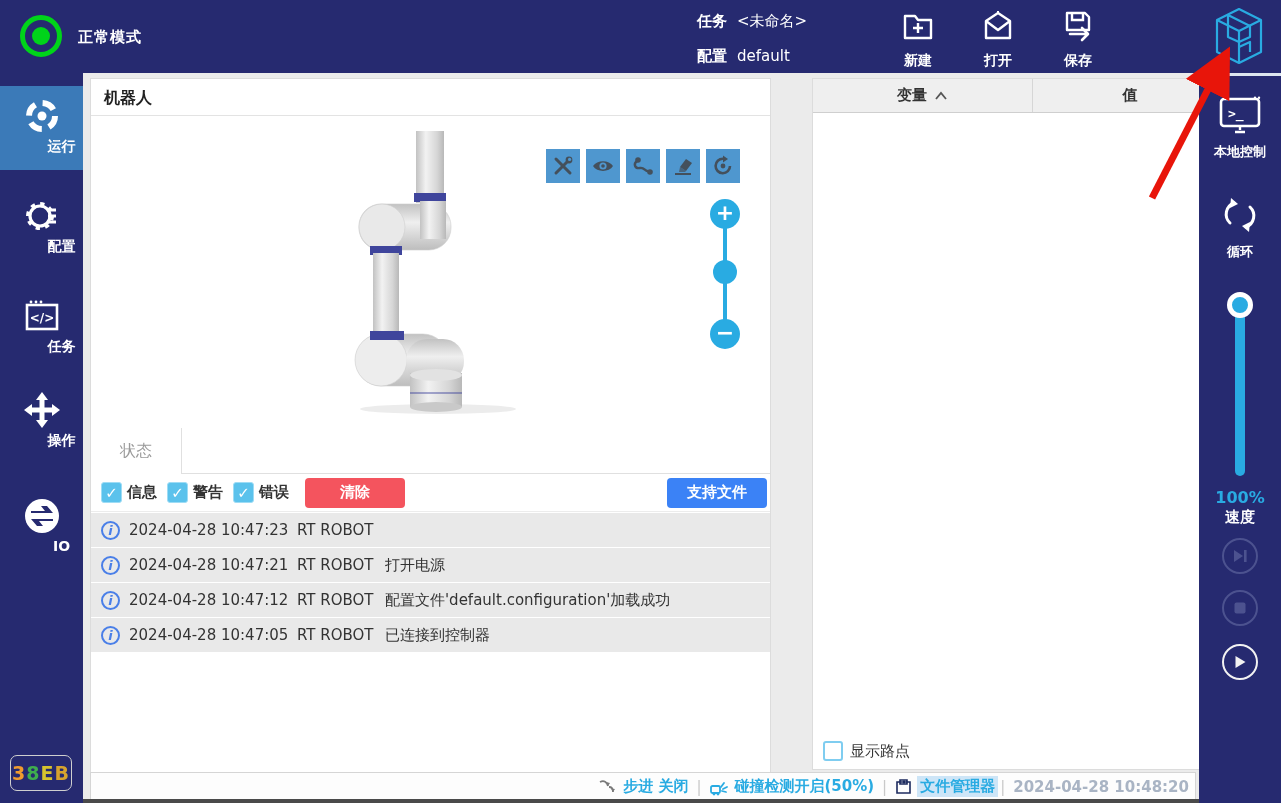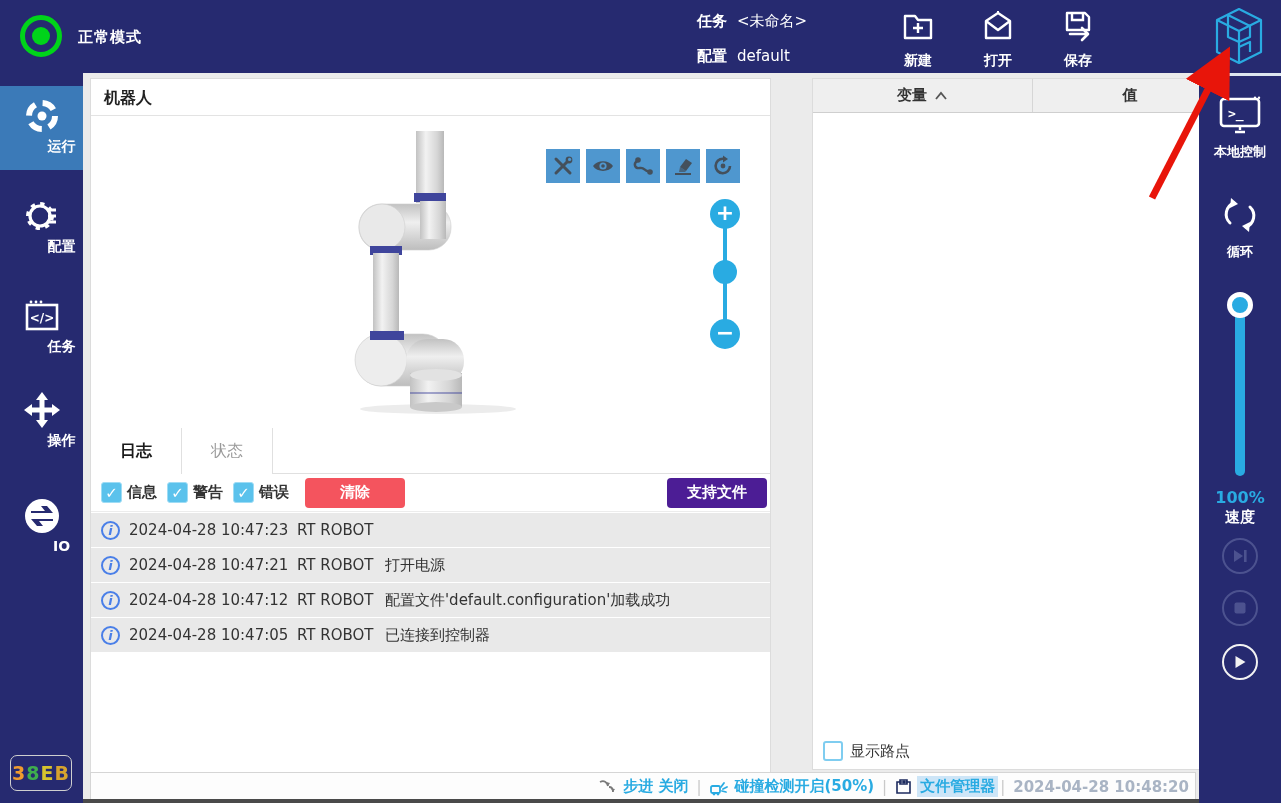--- a/index.html
+++ b/index.html
@@ -43,21 +43,21 @@
   .tab { width:91px; height:46px; line-height:46px; text-align:center; font-size:16px; color:#9a9a9a; border-right:1px solid #e0e0e0; cursor:pointer; background:#fff; }
   .tab.active { color:#1a1a1a; font-weight:bold; }
 
   
   .filterrow { position:absolute; left:0; top:395px; width:100%; height:38px; display:flex; align-items:center; border-bottom:1px solid #ececec; }
   .chk { display:flex; align-items:center; margin-left:10px; cursor:pointer; }
   .chkbox { width:21px; height:21px; background:#5bc2ec; border:1px solid #9edcf5; border-radius:3px; color:#fff; font-size:15px; line-height:20px; text-align:center; }
   .chkbox.empty { background:#fff; border:2px solid #7fcdf0; }
   .chklbl { margin-left:5px; font-size:15px; font-weight:bold; color:#333; }
   .btn-clear { margin-left:16px; width:100px; height:30px; background:#f4545e; color:#fff; border:none; border-radius:4px; font-size:15px; font-weight:bold; cursor:pointer; }
-  .btn-support { position:absolute; right:3px; width:100px; height:30px; background:#4c1d95; color:#fff; border:none; border-radius:4px; font-size:15px; font-weight:bold; cursor:pointer;margin-left:30px; }
+  .btn-support { position:absolute; right:3px; width:100px; height:30px; background:#3b82f6; color:#fff; border:none; border-radius:4px; font-size:15px; font-weight:bold; cursor:pointer;margin-left:30px; }
 
   
   .loglist { position:absolute; left:0; top:434px; width:100%; }
   .logrow { height:34px; margin-bottom:1px; background:#e9e9e9; display:flex; align-items:center; font-size:15px; color:#333; }
   .info-ic { flex:0 0 auto; width:19px; height:19px; margin-left:10px; border:2px solid #4a7fe8; border-radius:50%; color:#4a7fe8; font-size:13px; font-weight:bold; font-style:italic; text-align:center; line-height:16px; }
   .lg-time { margin-left:9px; width:168px; }
   .lg-src { width:88px; }
   .lg-msg { flex:1; }
 
   
@@ -271,21 +271,20 @@
 
       <div class="zoomctl">
         <div class="zline"></div>
         <div class="zbtn" style="top:0;">+</div>
         <div class="zthumb"></div>
         <div class="zbtn" style="top:120px;">−</div>
       </div>
     </div>
 
     <div class="tabs">
-      <div class="tab active">日志</div>
       <div class="tab">状态</div>
     </div>
 
     <div class="filterrow">
       <div class="chk">
         <span class="chkbox">✓</span>
         <span class="chklbl">信息</span>
       </div>
       <div class="chk">
         <span class="chkbox">✓</span>

